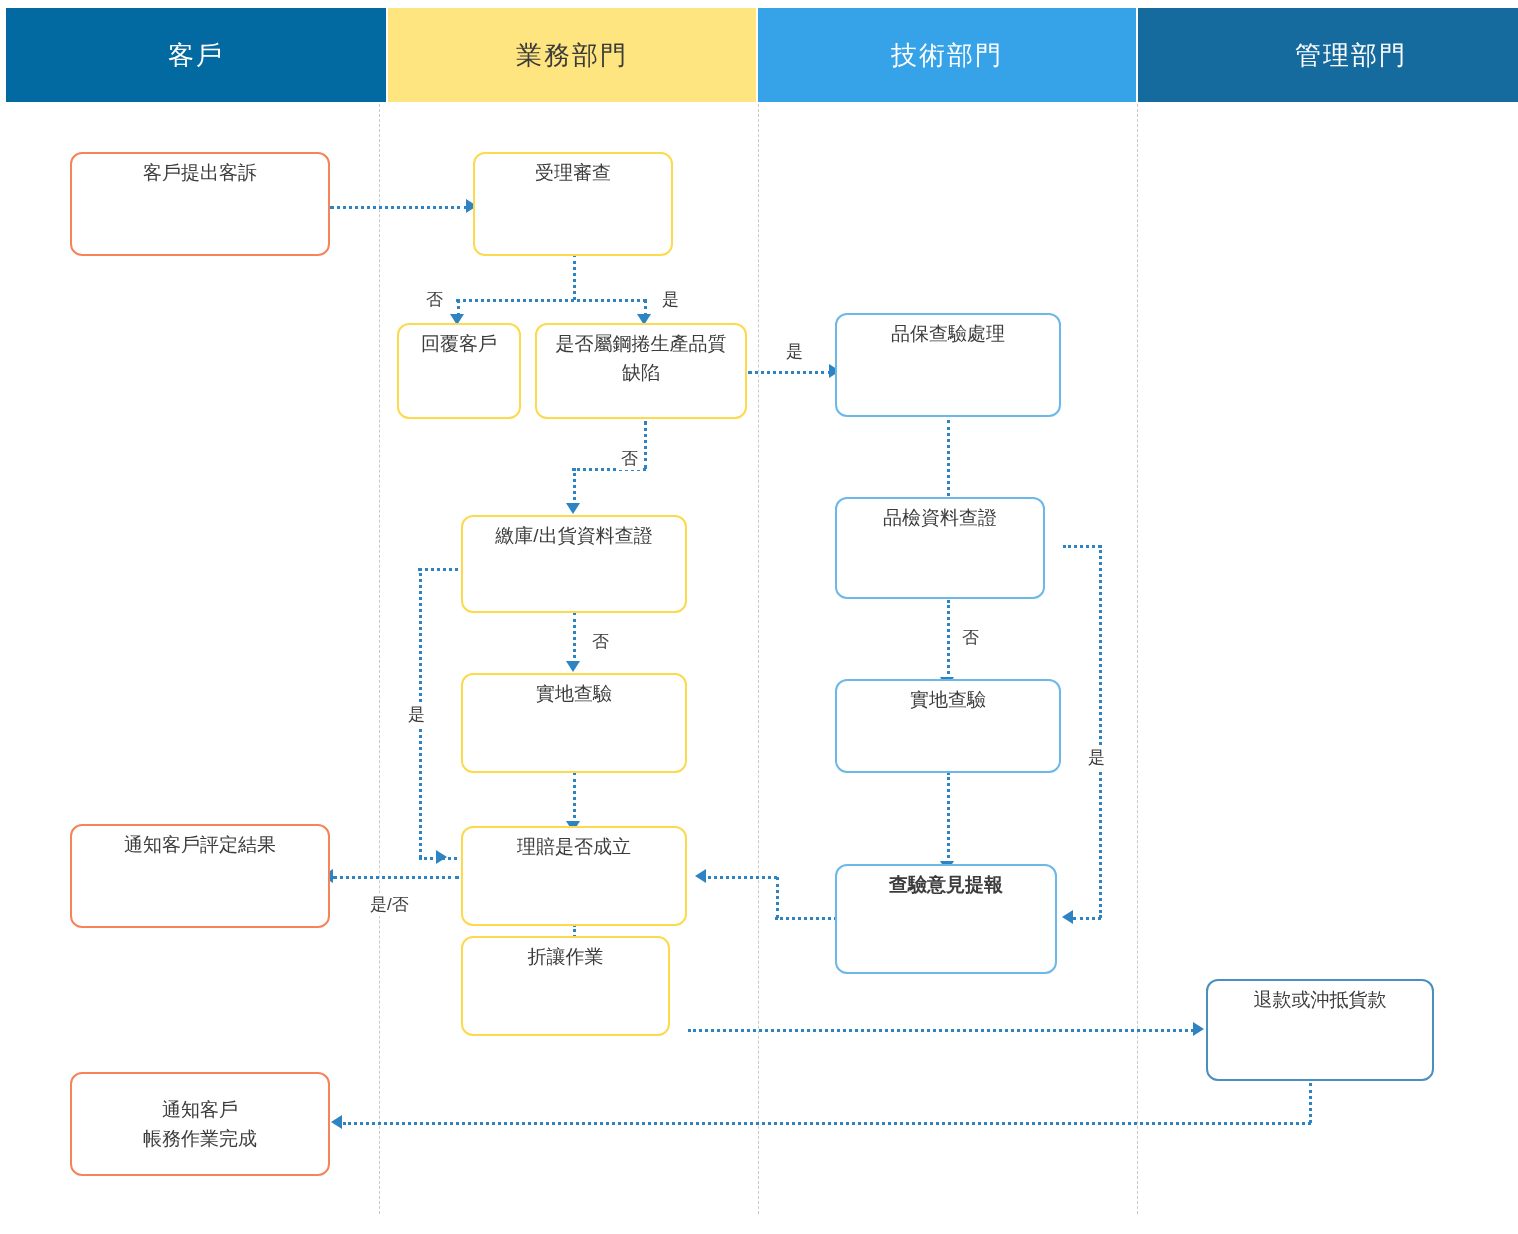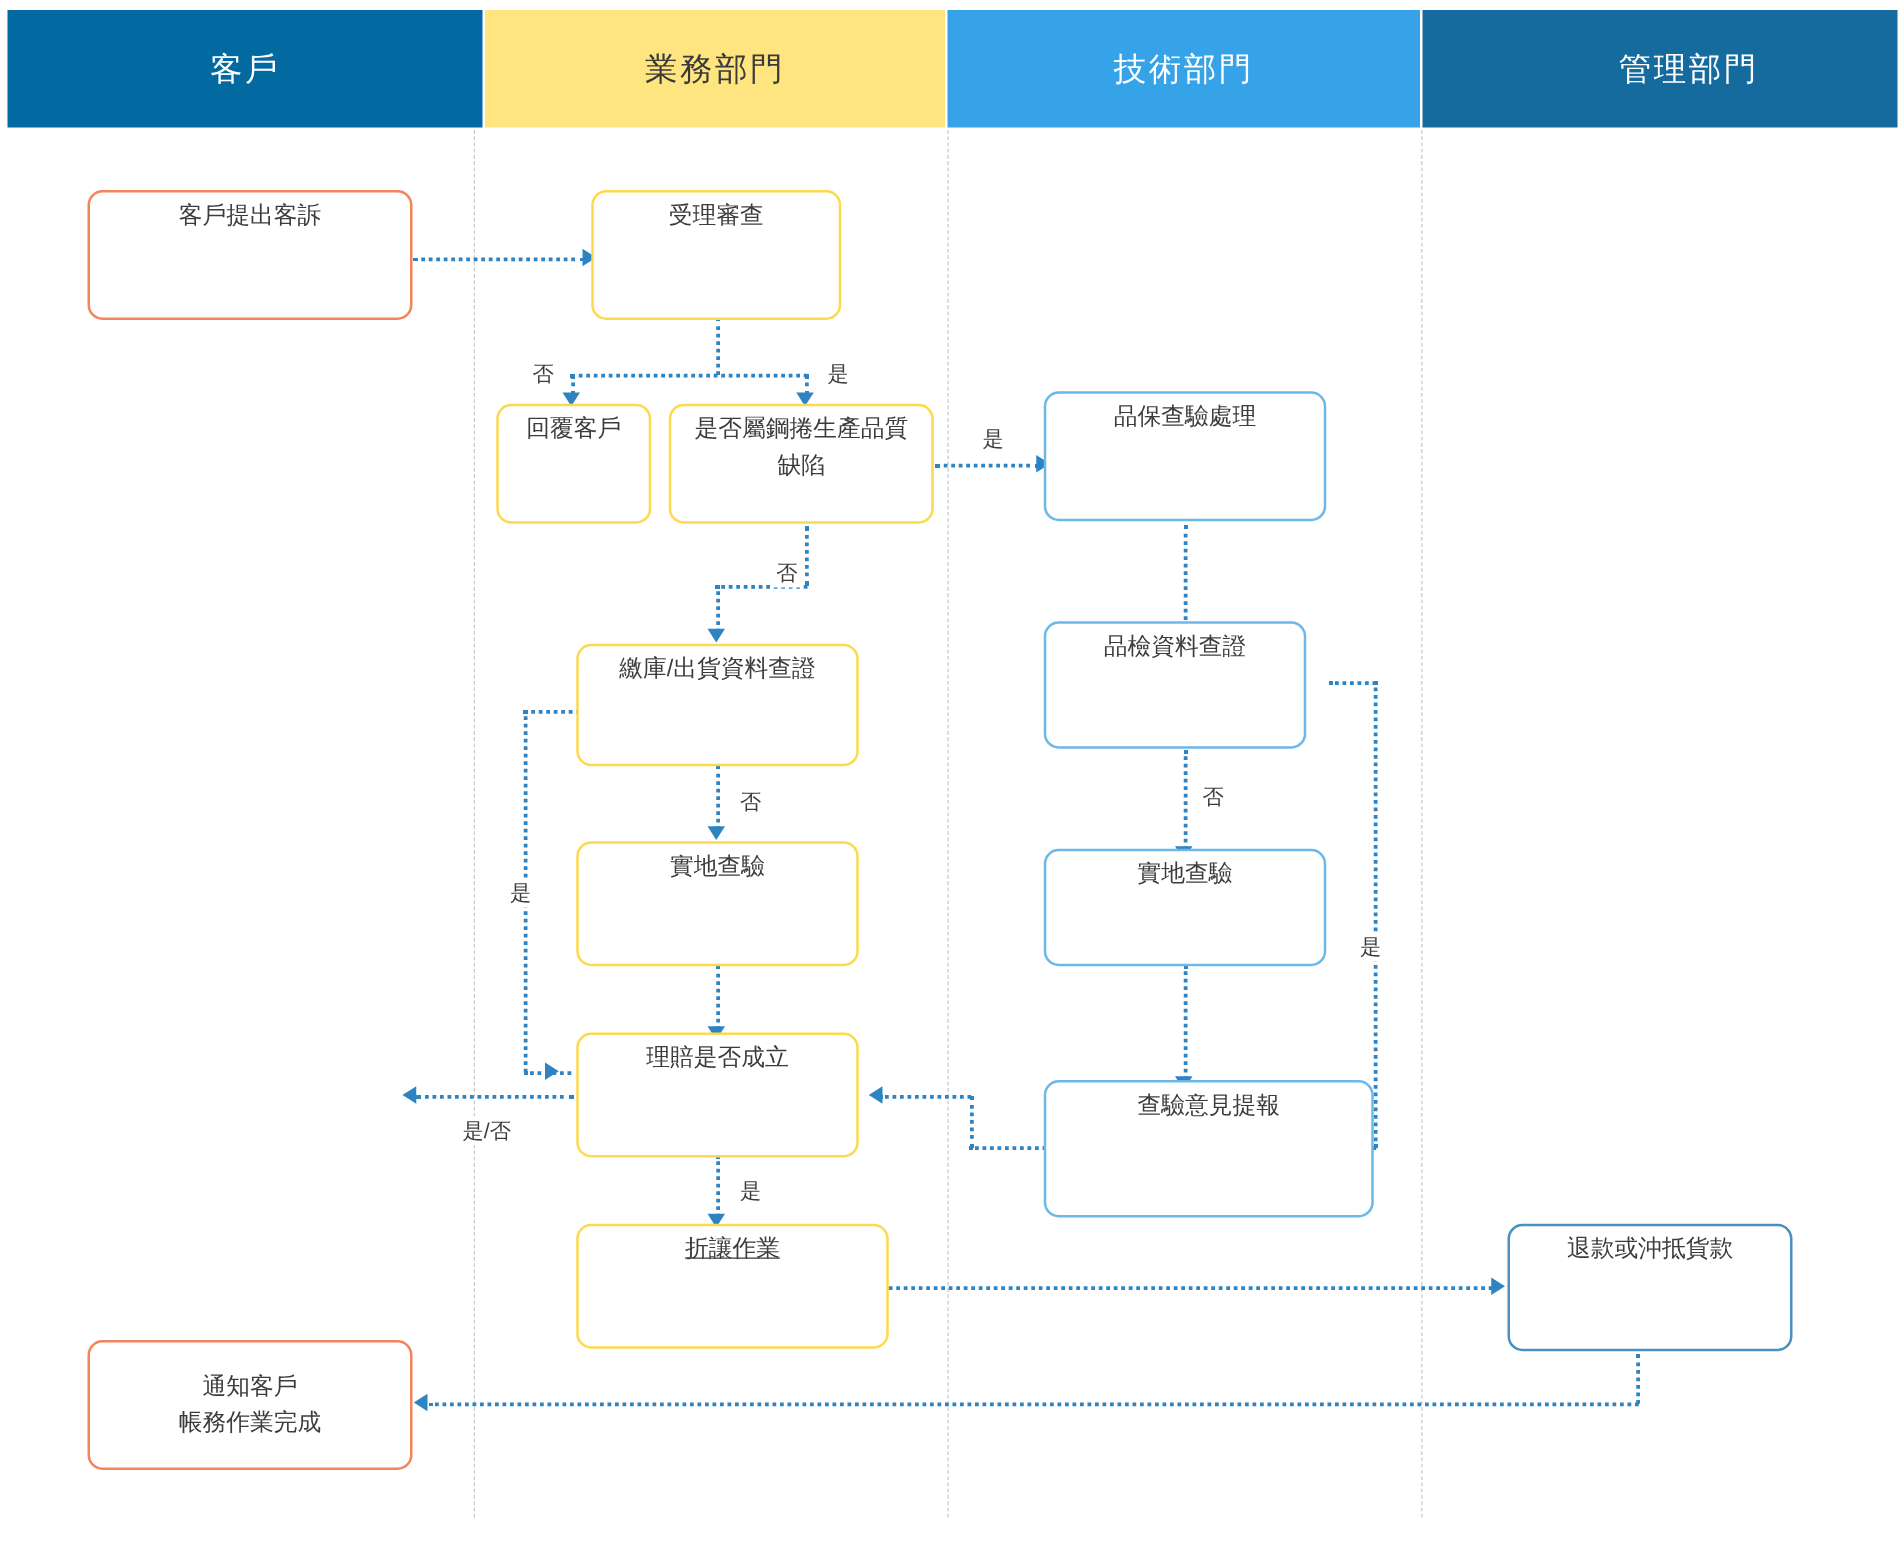--- a/index.html
+++ b/index.html
@@ -147,20 +147,23 @@
   <div class="arrow ar-right" style="left:1193px; top:1022px;"></div>
 
   <div class="v-line" style="left:1309px; top:1083px; height:40px;"></div>
   <div class="h-line" style="left:343px; top:1122px; width:968px;"></div>
   <div class="arrow ar-left" style="left:331px; top:1115px;"></div>
 
   <div class="node n-cust" style="left:70px; top:152px; width:260px; height:104px;">
     <span>客戶提出客訴</span>
   </div>
 
+  <div class="node n-cust" style="left:70px; top:824px; width:260px; height:104px;">
+    <span>通知客戶評定結果</span>
+  </div>
 
   <div class="node n-cust" style="left:70px; top:1072px; width:260px; height:104px; flex-direction:column;">
     <span>通知客戶</span>
     <span>帳務作業完成</span>
   </div>
 
   <div class="node n-sale" style="left:473px; top:152px; width:200px; height:104px;">
     <span>受理審查</span>
   </div>
 
@@ -177,37 +180,37 @@
   </div>
 
   <div class="node n-sale" style="left:461px; top:673px; width:226px; height:100px;">
     <span>實地查驗</span>
   </div>
 
   <div class="node n-sale" style="left:461px; top:826px; width:226px; height:100px;">
     <span>理賠是否成立</span>
   </div>
 
-  <div class="node n-sale" style="left:461px; top:979px; width:250px; height:100px;text-decoration:underline;">
+  <div class="node n-sale" style="left:461px; top:936px; width:209px; height:100px;">
     <span>折讓作業</span>
   </div>
 
   <div class="node n-tech" style="left:835px; top:313px; width:226px; height:104px;">
     <span>品保查驗處理</span>
   </div>
 
   <div class="node n-tech" style="left:835px; top:497px; width:210px; height:102px;">
     <span>品檢資料查證</span>
   </div>
 
   <div class="node n-tech" style="left:835px; top:679px; width:226px; height:94px;">
     <span>實地查驗</span>
   </div>
 
-  <div class="node n-tech" style="left:835px; top:864px; width:264px; height:110px;">
+  <div class="node n-tech" style="left:835px; top:864px; width:222px; height:110px;font-weight:bold;">
     <span>查驗意見提報</span>
   </div>
 
   <div class="node n-mgmt" style="left:1206px; top:979px; width:228px; height:102px;">
     <span>退款或沖抵貨款</span>
   </div>
 
 </div>
 
 </body></html>

